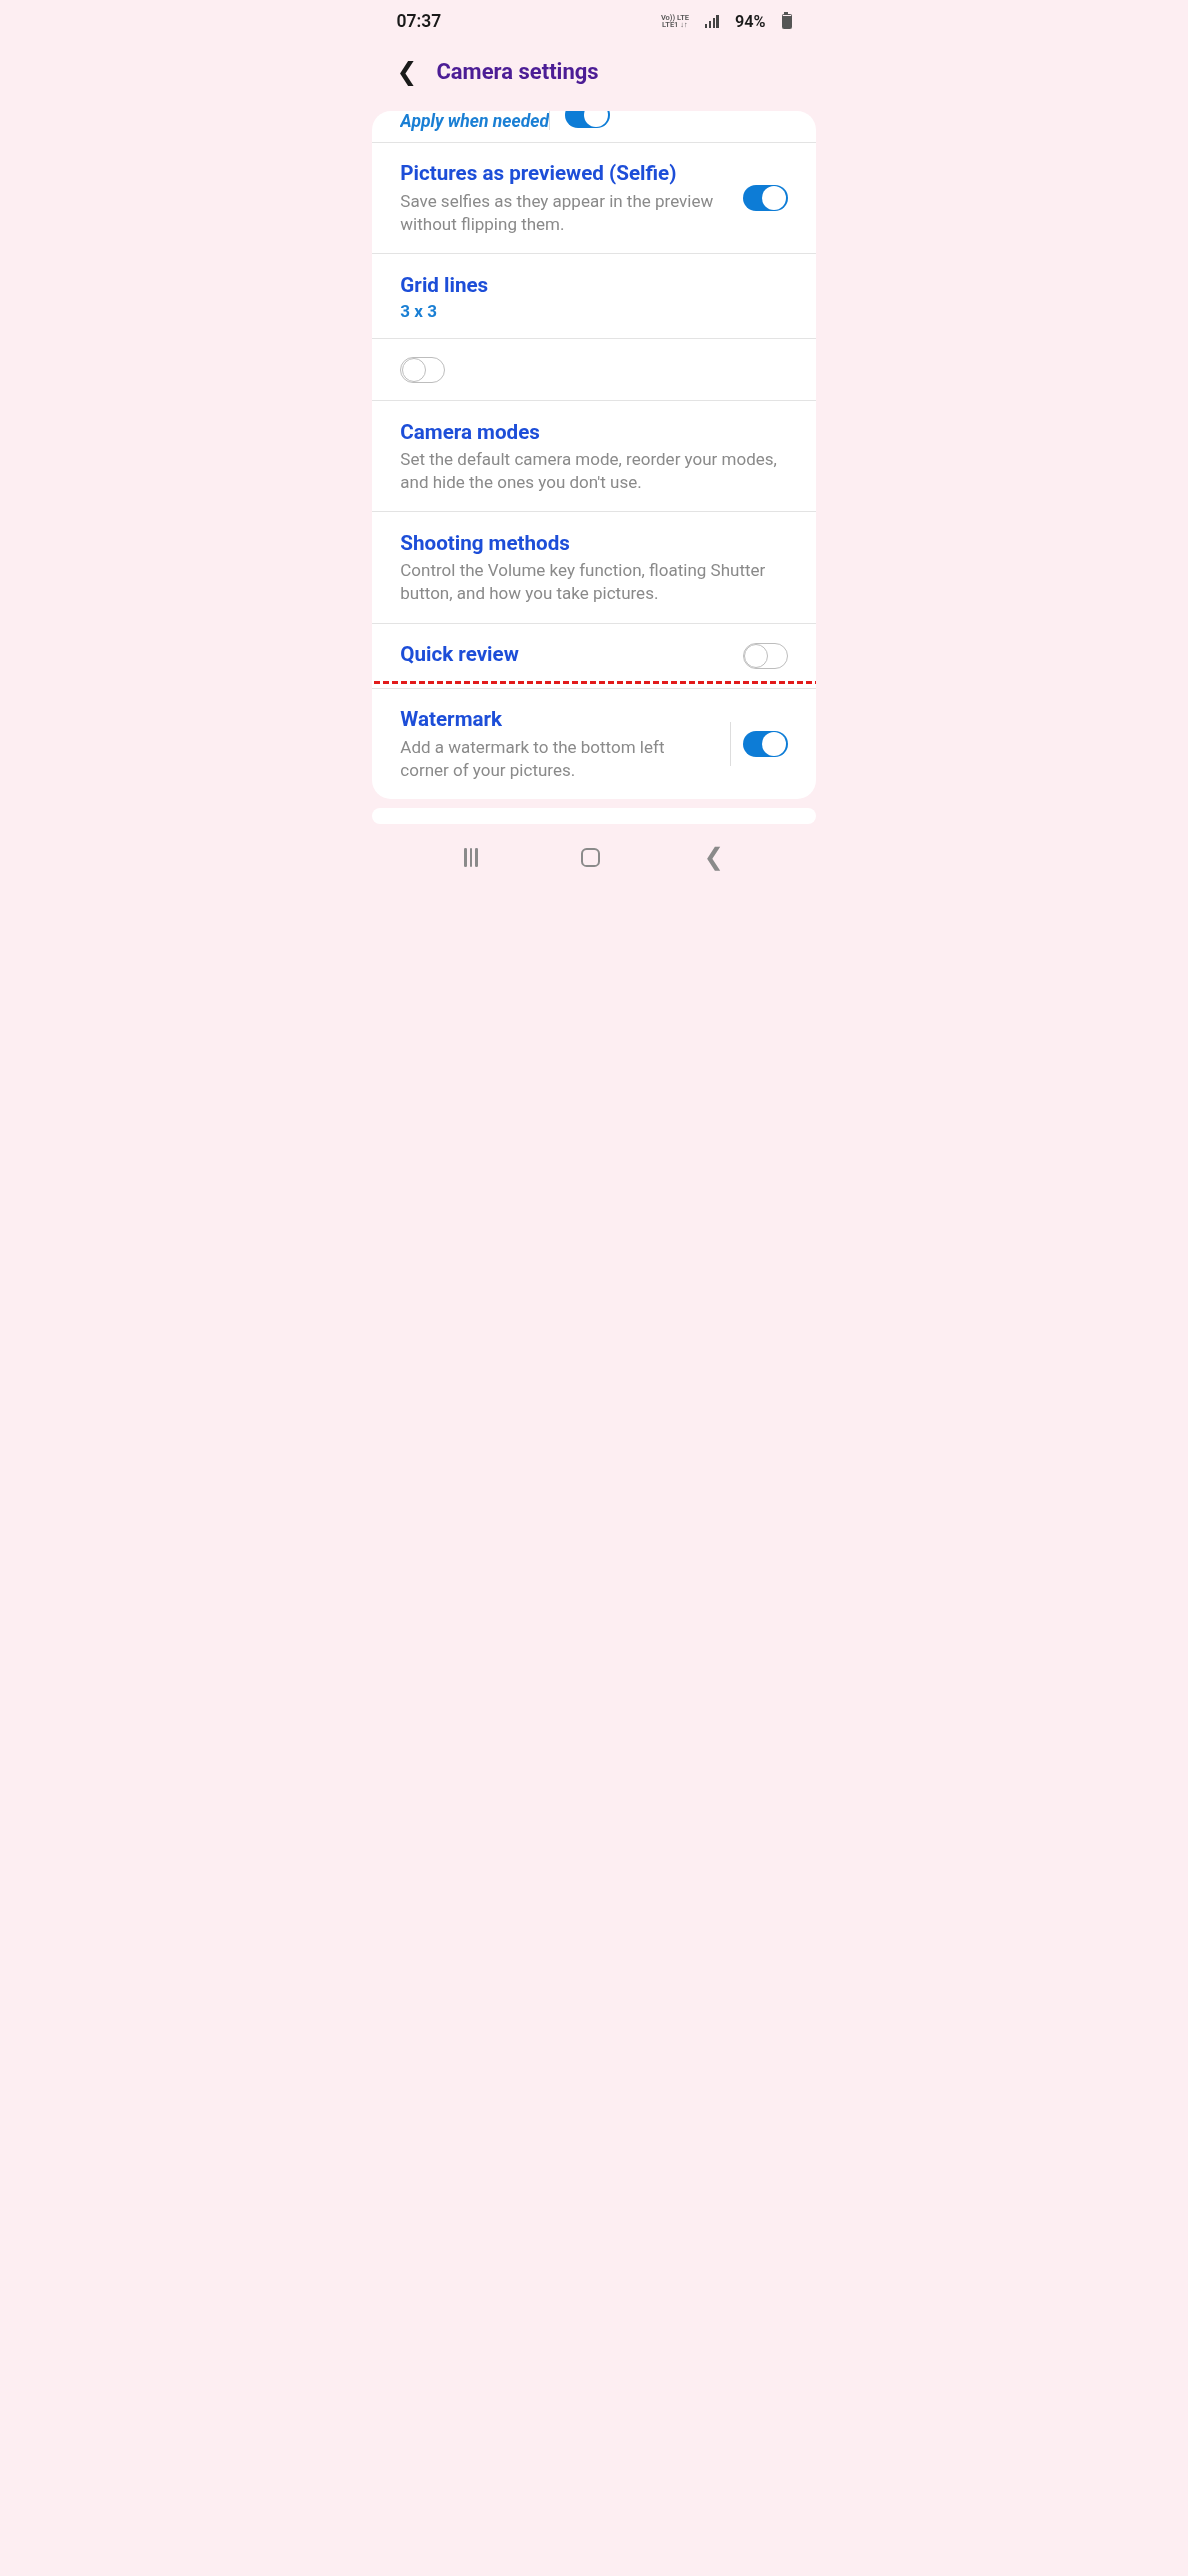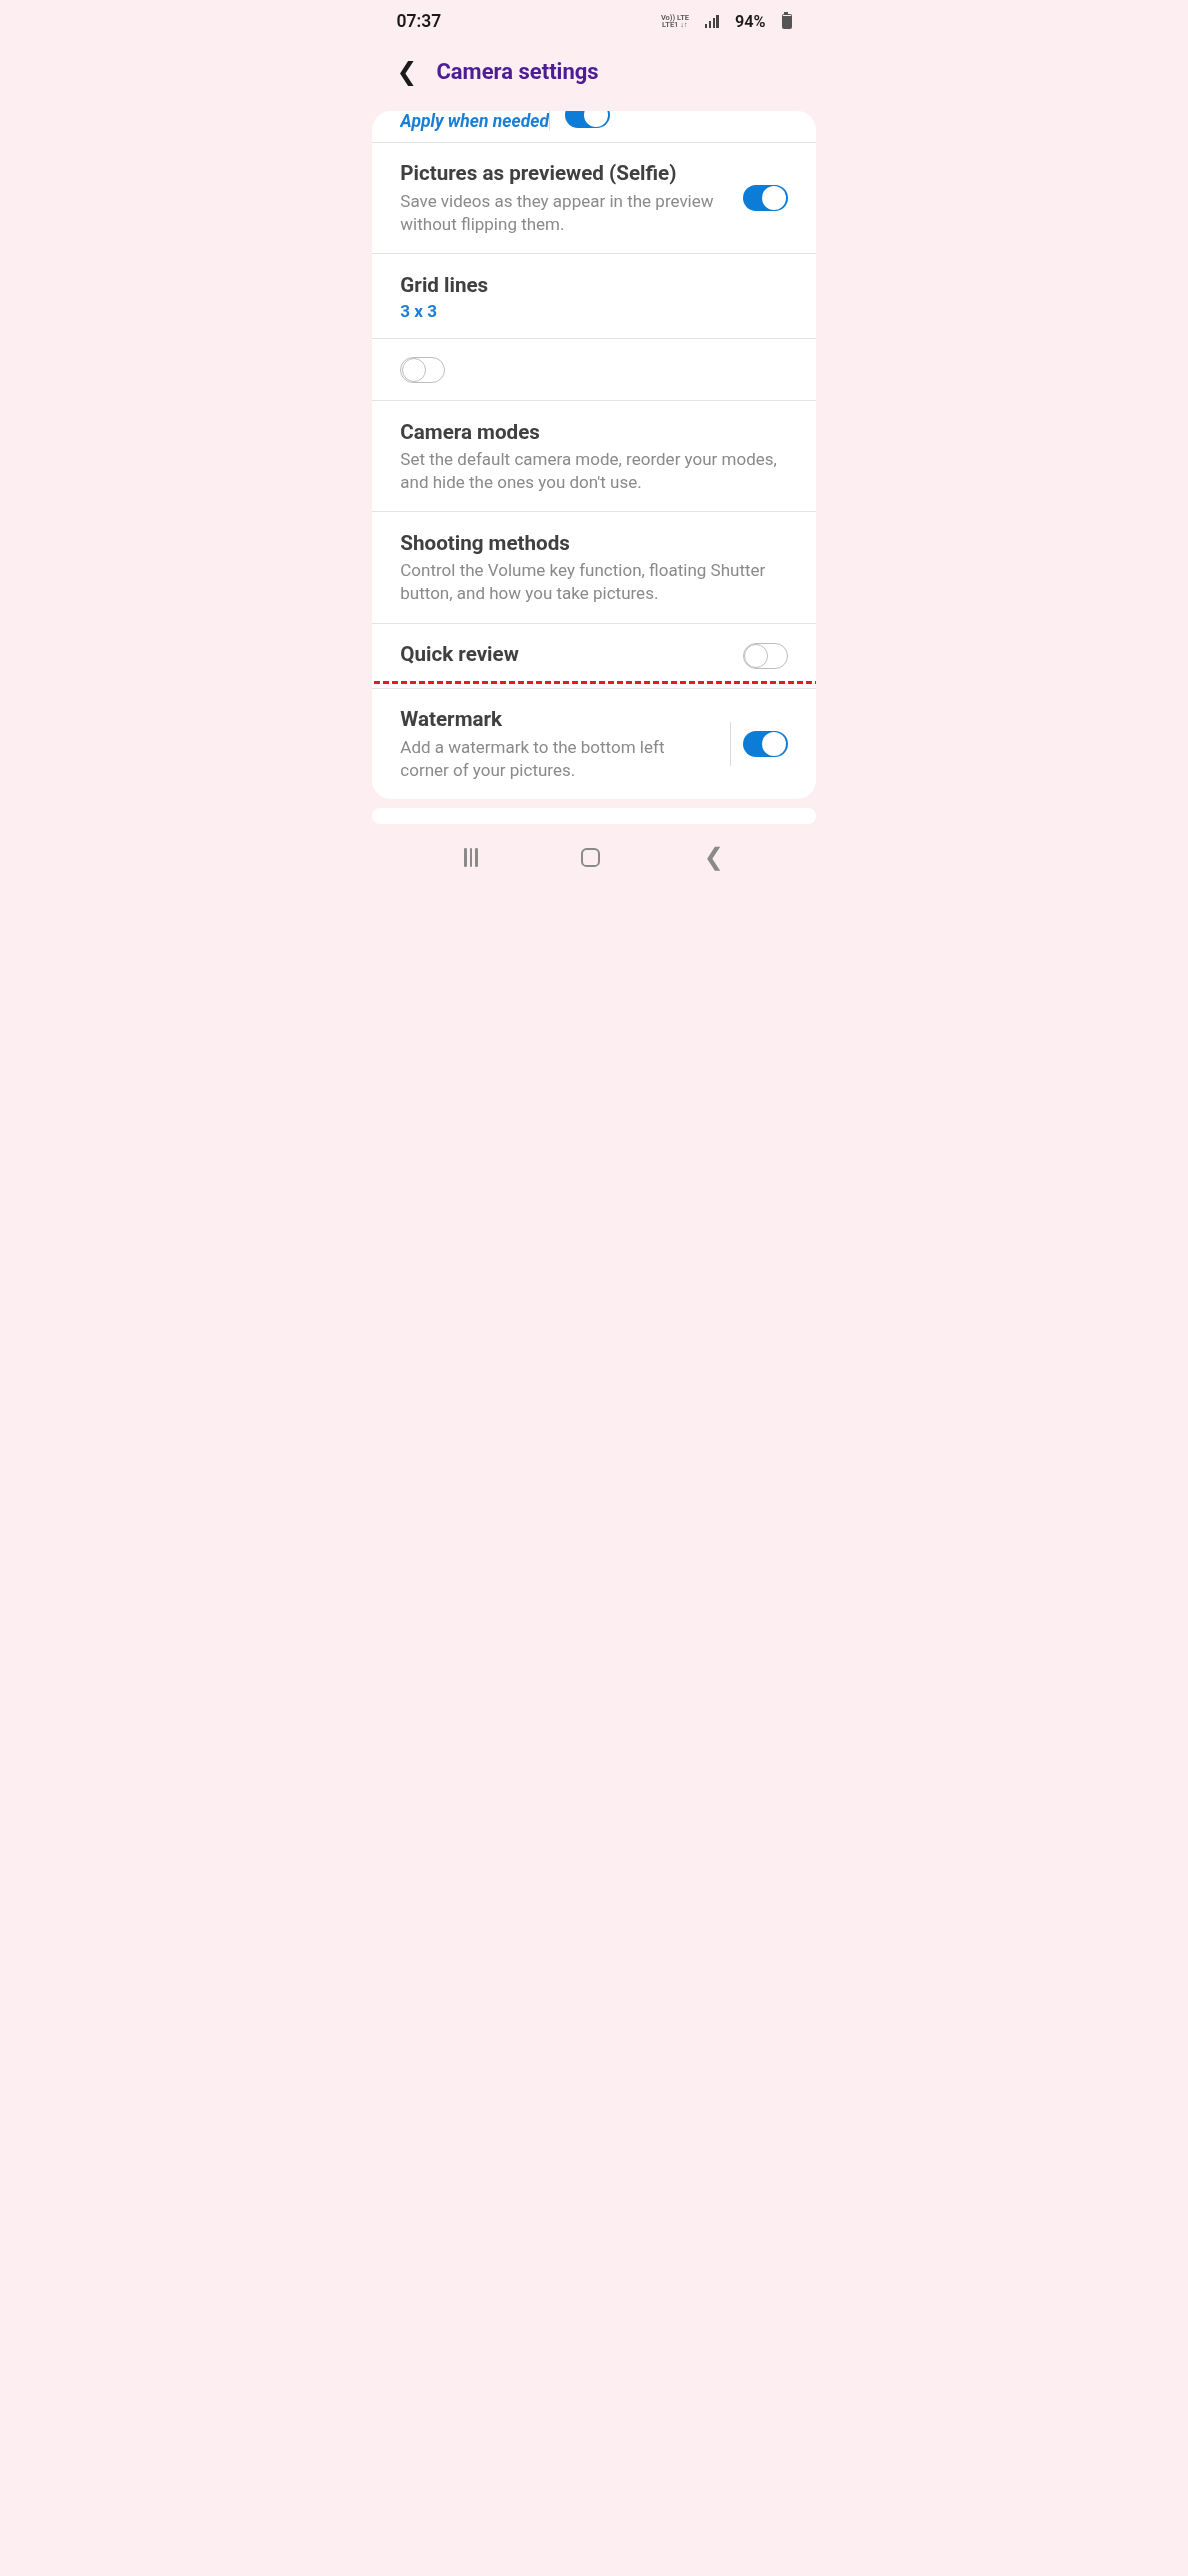--- a/index.html
+++ b/index.html
@@ -57,21 +57,21 @@
   }
   .card {
     background:#fff;border-radius:19px;margin:0 3.8px;overflow:hidden;
   }
   .row {
     padding:17.5px 28px;border-bottom:0.6px solid #e3e3e3;display:flex;align-items:center;gap:12.5px;
   }
   .row:last-child { border-bottom:none; }
   .row-text { flex:1; }
   .row-title {
-    font-size:20.6px;font-weight:700;color:#404040;line-height:1.3;margin-bottom:2.5px;
+    font-size:20.6px;font-weight:700;color:#1d4ed8;line-height:1.3;margin-bottom:2.5px;
   }
   .row-sub {
     font-size:17px;color:#8a8a8a;line-height:1.35;
   }
   .row-value-link {
     font-size:17px;font-weight:700;color:#1a7fd4;
   }
   .cutoff-row {
     padding:0 28px 11.3px 28px;border-bottom:0.6px solid #e3e3e3;display:flex;align-items:center;font-style:italic;
   }
@@ -156,21 +156,21 @@
     <span class="cutoff-text">Apply when needed</span>
     <div style="display:flex;align-items:center;gap:15px">
       <span class="vdiv" style="height:19px"></span>
       <span class="toggle on cutoff-toggle"></span>
     </div>
   </div>
 
   <div class="row">
     <div class="row-text">
       <div class="row-title">Pictures as previewed (Selfie)</div>
-      <div class="row-sub">Save videos as they appear in the preview without flipping them.</div>
+      <div class="row-sub">Save selfies as they appear in the preview without flipping them.</div>
     </div>
     <span class="toggle on"></span>
   </div>
 
   <div class="row">
     <div class="row-text">
       <div class="row-title">Grid lines</div>
       <div class="row-value-link">3 x 3</div>
     </div>
   </div>

